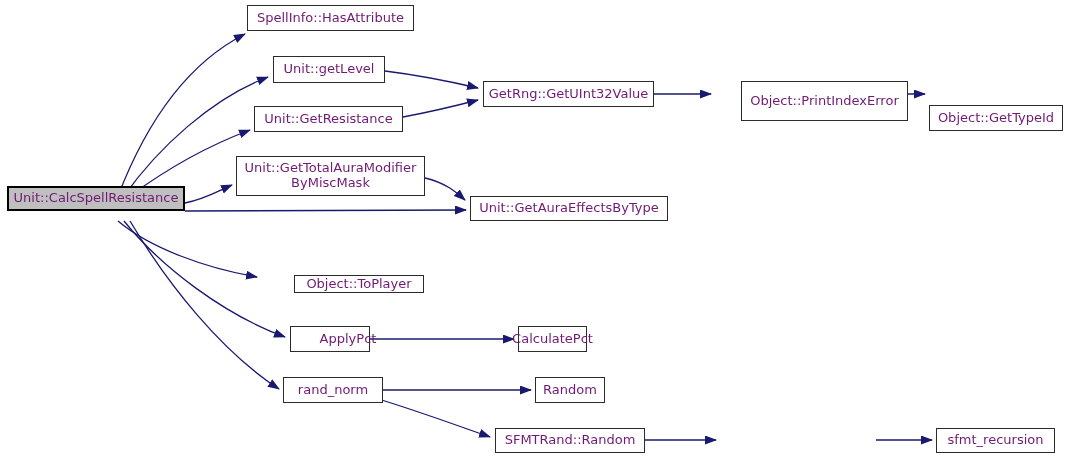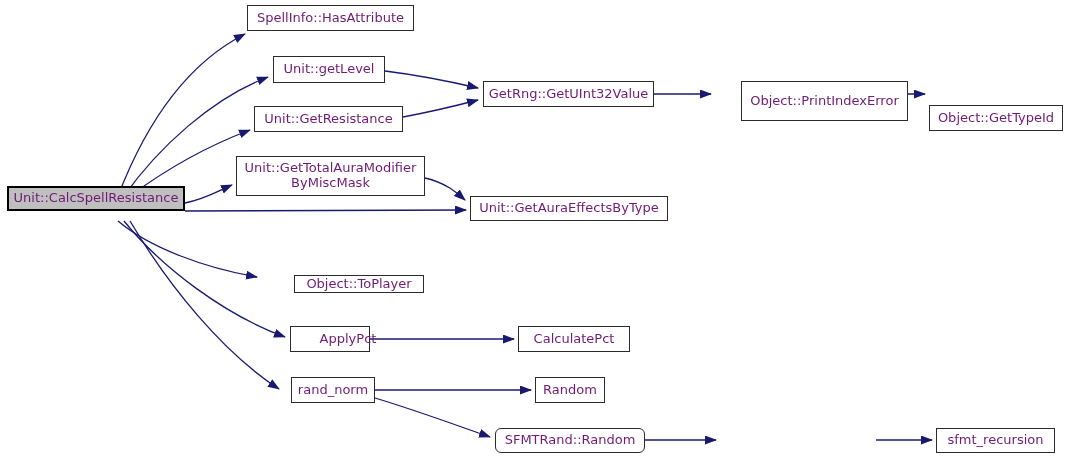--- a/index.html
+++ b/index.html
@@ -91,24 +91,24 @@
   <div class="node" style="left:483px; top:81px; width:171px; height:26px;">GetRng::GetUInt32Value</div>
 
   <div class="node" style="left:741px; top:81px; width:167px; height:40px;">Object::PrintIndexError</div>
 
   <div class="node" style="left:929px; top:81px; width:134px; height:26px;margin-top:24px;">Object::GetTypeId</div>
 
   <div class="node" style="left:262px; top:275px; width:130px; height:18px;margin-left:32px;">Object::ToPlayer</div>
 
   <div class="node" style="left:290px; top:326px; width:80px; height:26px;padding-left:36px;">ApplyPct</div>
 
-  <div class="node" style="left:518px; top:326px; width:112px; height:26px;">CalculatePct</div>
+  <div class="node" style="left:518px; top:326px; width:69px; height:26px;">CalculatePct</div>
 
-  <div class="node" style="left:291px; top:377px; width:84px; height:26px;">rand_norm</div>
+  <div class="node" style="left:283px; top:377px; width:100px; height:26px;">rand_norm</div>
 
   <div class="node" style="left:535px; top:377px; width:70px; height:26px;">Random</div>
 
-  <div class="node" style="left:495px; top:428px; width:150px; height:25px;border-radius:6px;">SFMTRand::Random</div>
+  <div class="node" style="left:495px; top:428px; width:150px; height:25px;">SFMTRand::Random</div>
 
 
   <div class="node" style="left:936px; top:428px; width:119px; height:25px;">sfmt_recursion</div>
 
 </div>
 
 </body></html>

